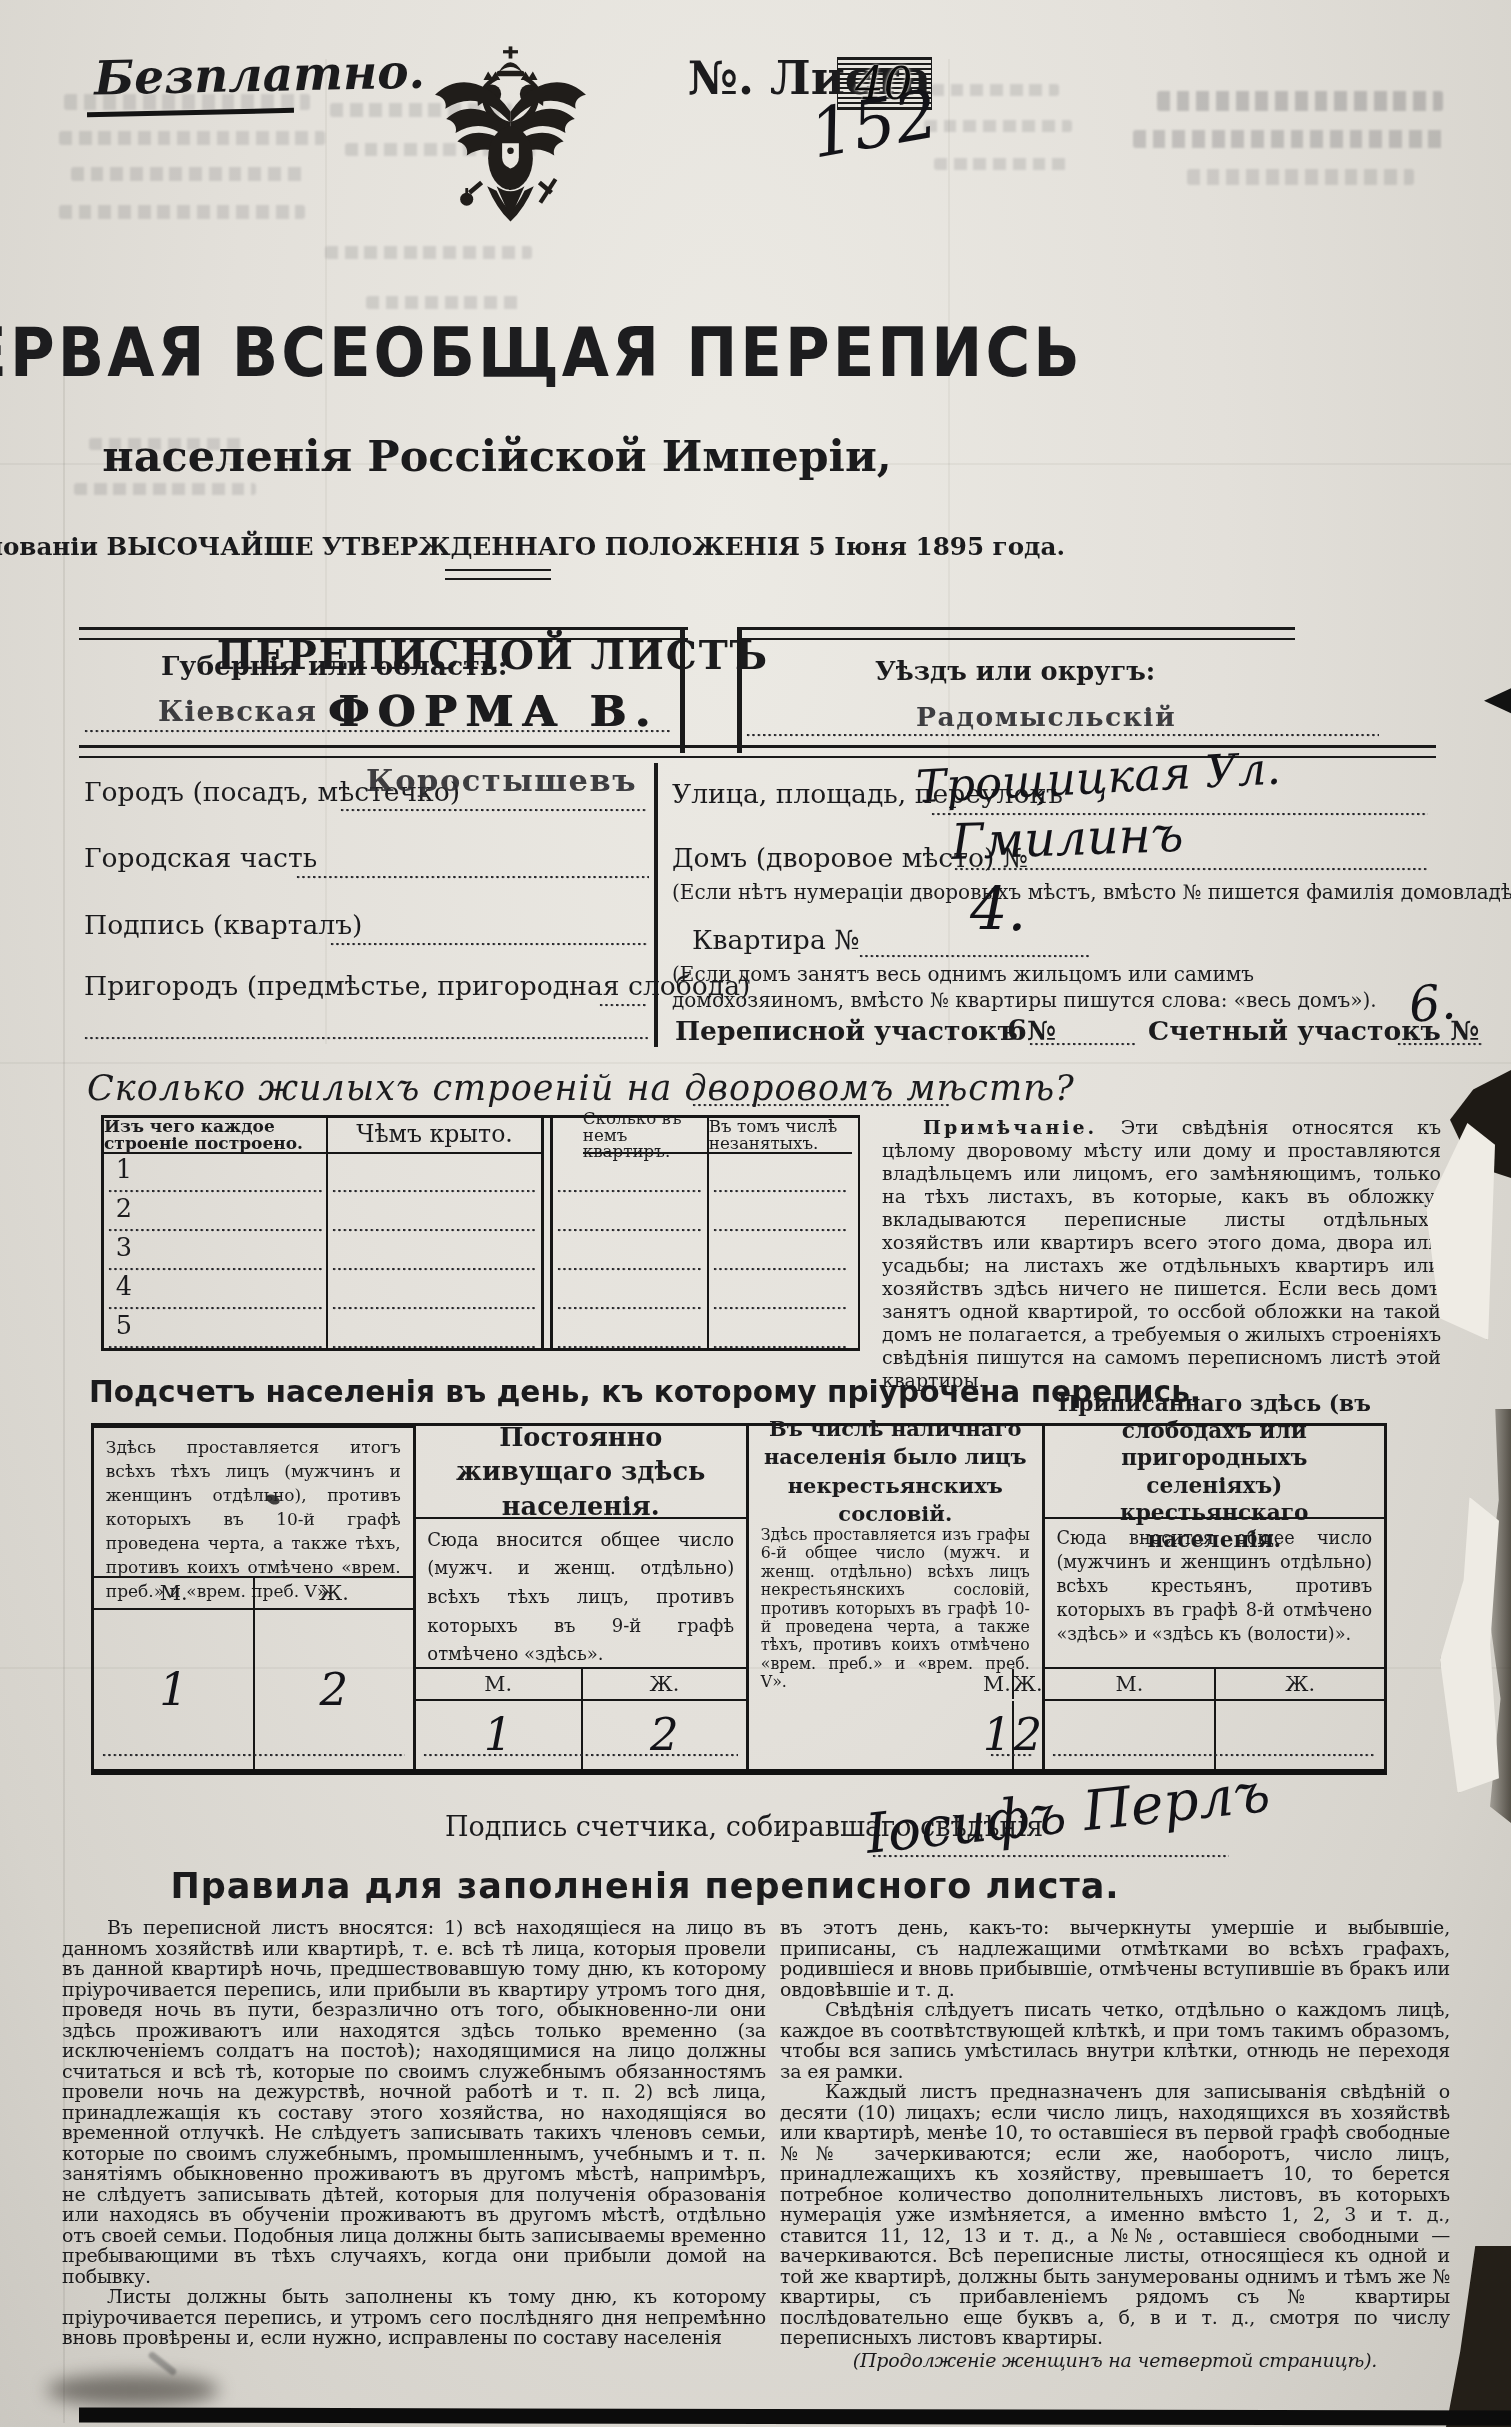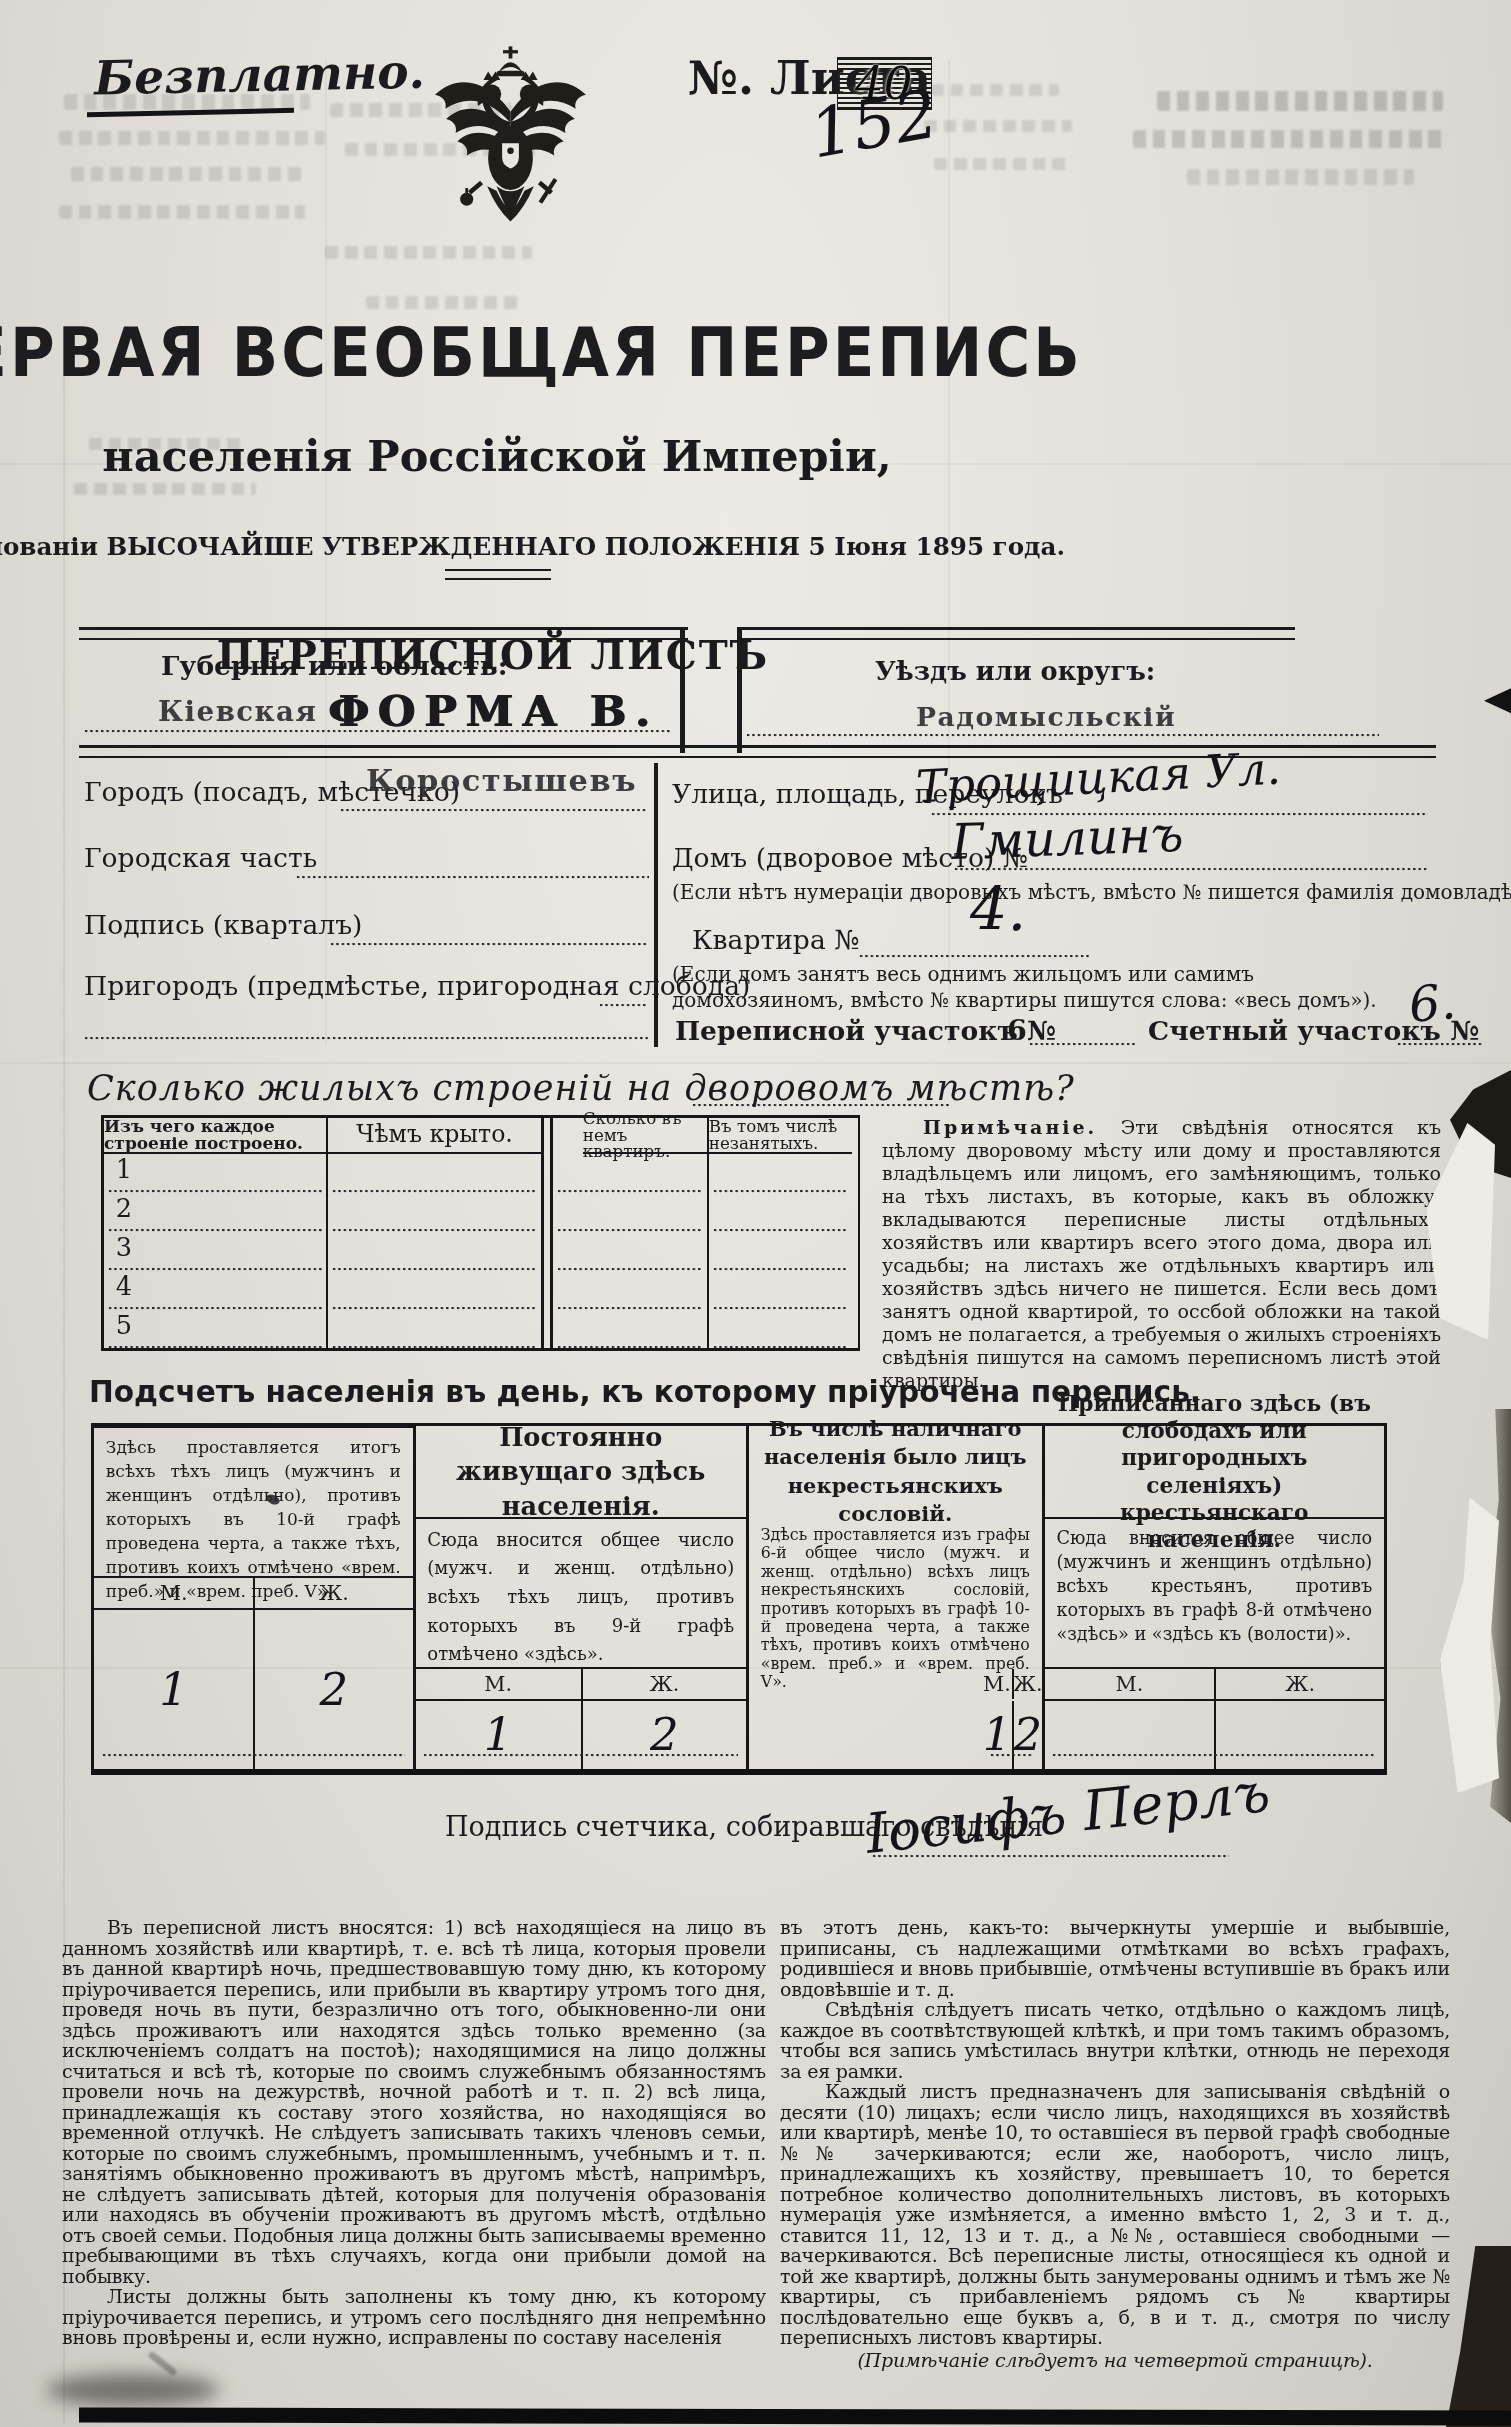--- a/index.html
+++ b/index.html
@@ -324,30 +324,31 @@
       </div>
     </div>
   </div>
 
   <div class="a" style="left:266px;top:1495px;width:13.8px;height:8.9px;background:#222;border-radius:50%;transform:rotate(25deg);opacity:.85;"></div>
 
   <div class="a ser nw" style="left:445px;top:1811px;font-size:27px;">Подпись счетчика, собиравшаго свѣдѣнія</div>
   <div class="dot" style="left:872px;top:1854px;width:357px;"></div>
   <div class="a hw nw" style="left:865px;top:1781px;font-size:55px;transform:rotate(-6deg);">Іосифъ Перлъ</div>
 
+  <div class="a sans b nw c" style="left:645px;top:1866px;font-size:35px;letter-spacing:1px;transform:translateX(-50%);">Правила для заполненія переписного листа.</div>
 
   <div class="rules" style="left:62px;top:1917px;width:704px;">
     <p>Въ переписной листъ вносятся: 1) всѣ находящіеся на лицо въ данномъ хозяйствѣ или квартирѣ, т. е. всѣ тѣ лица, которыя провели въ данной квартирѣ ночь, предшествовавшую тому дню, къ которому пріурочивается перепись, или прибыли въ квартиру утромъ того дня, проведя ночь въ пути, безразлично отъ того, обыкновенно-ли они здѣсь проживаютъ или находятся здѣсь только временно (за исключеніемъ солдатъ на постоѣ); находящимися на лицо должны считаться и всѣ тѣ, которые по своимъ служебнымъ обязанностямъ провели ночь на дежурствѣ, ночной работѣ и т. п. 2) всѣ лица, принадлежащія къ составу этого хозяйства, но находящіяся во временной отлучкѣ. Не слѣдуетъ записывать такихъ членовъ семьи, которые по своимъ служебнымъ, промышленнымъ, учебнымъ и т. п. занятіямъ обыкновенно проживаютъ въ другомъ мѣстѣ, напримѣръ, не слѣдуетъ записывать дѣтей, которыя для полученія образованія или находясь въ обученіи проживаютъ въ другомъ мѣстѣ, отдѣльно отъ своей семьи. Подобныя лица должны быть записываемы временно пребывающими въ тѣхъ случаяхъ, когда они прибыли домой на побывку.</p>
     <p>Листы должны быть заполнены къ тому дню, къ которому пріурочивается перепись, и утромъ сего послѣдняго дня непремѣнно вновь провѣрены и, если нужно, исправлены по составу населенія</p>
   </div>
   <div class="rules" style="left:780px;top:1917px;width:670px;">
     <p class="noind">въ этотъ день, какъ-то: вычеркнуты умершіе и выбывшіе, приписаны, съ надлежащими отмѣтками во всѣхъ графахъ, родившіеся и вновь прибывшіе, отмѣчены вступившіе въ бракъ или овдовѣвшіе и т. д.</p>
     <p>Свѣдѣнія слѣдуетъ писать четко, отдѣльно о каждомъ лицѣ, каждое въ соотвѣтствующей клѣткѣ, и при томъ такимъ образомъ, чтобы вся запись умѣстилась внутри клѣтки, отнюдь не переходя за ея рамки.</p>
     <p>Каждый листъ предназначенъ для записыванія свѣдѣній о десяти (10) лицахъ; если число лицъ, находящихся въ хозяйствѣ или квартирѣ, менѣе 10, то оставшіеся въ первой графѣ свободные №№ зачеркиваются; если же, наоборотъ, число лицъ, принадлежащихъ къ хозяйству, превышаетъ 10, то берется потребное количество дополнительныхъ листовъ, въ которыхъ нумерація уже измѣняется, а именно вмѣсто 1, 2, 3 и т. д., ставится 11, 12, 13 и т. д., а №№, оставшіеся свободными — вачеркиваются. Всѣ переписные листы, относящіеся къ одной и той же квартирѣ, должны быть занумерованы однимъ и тѣмъ же № квартиры, съ прибавленіемъ рядомъ съ № квартиры послѣдовательно еще буквъ а, б, в и т. д., смотря по числу переписныхъ листовъ квартиры.</p>
-    <p class="i c noind" style="margin-top:2px;">(Примѣчаніе слѣдуетъ на четвертой страницѣ).</p>
+    <p class="i c noind" style="margin-top:2px;">(Продолженіе женщинъ на четвертой страницѣ).</p>
   </div>
 
   <div class="a" style="left:146px;top:2360px;width:33px;height:6.9px;background:#555;border-radius:3.9px;transform:rotate(38deg);opacity:.45;filter:blur(1px);"></div>
 
   <div class="tear" style="left:1484px;top:688px;width:27.6px;height:25.6px;background:#121212;clip-path:polygon(0 50%,100% 0,100% 100%);"></div>
   <div class="tear" style="left:1450px;top:1070px;width:61px;height:108px;background:#1e1a15;clip-path:polygon(100% 0,100% 100%,35% 88%,0 46%,38% 18%);"></div>
   <div class="tear" style="left:1426px;top:1123px;width:69px;height:217px;background:#efece5;box-shadow:-3px 3px 5.9px rgba(40,35,25,.45);clip-path:polygon(60% 0,100% 10%,90% 100%,20% 90%,0 40%);"></div>
   <div class="tear" style="left:1476px;top:1409px;width:35px;height:414px;background:linear-gradient(90deg,rgba(35,30,22,0),#2a251c);opacity:.75;clip-path:polygon(55% 0,100% 0,100% 100%,40% 96%,70% 70%,30% 45%,65% 22%);"></div>
   <div class="tear" style="left:1440px;top:1497px;width:59px;height:296px;background:#eeebe4;box-shadow:-2px 2px 4.9px rgba(40,35,25,.4);clip-path:polygon(50% 0,100% 8%,85% 50%,100% 95%,30% 100%,0 55%,40% 28%);"></div>
   <div class="tear" style="left:1446px;top:2246px;width:65px;height:181px;background:#241f18;clip-path:polygon(45% 0,100% 0,100% 100%,0 100%,22% 58%);"></div>

